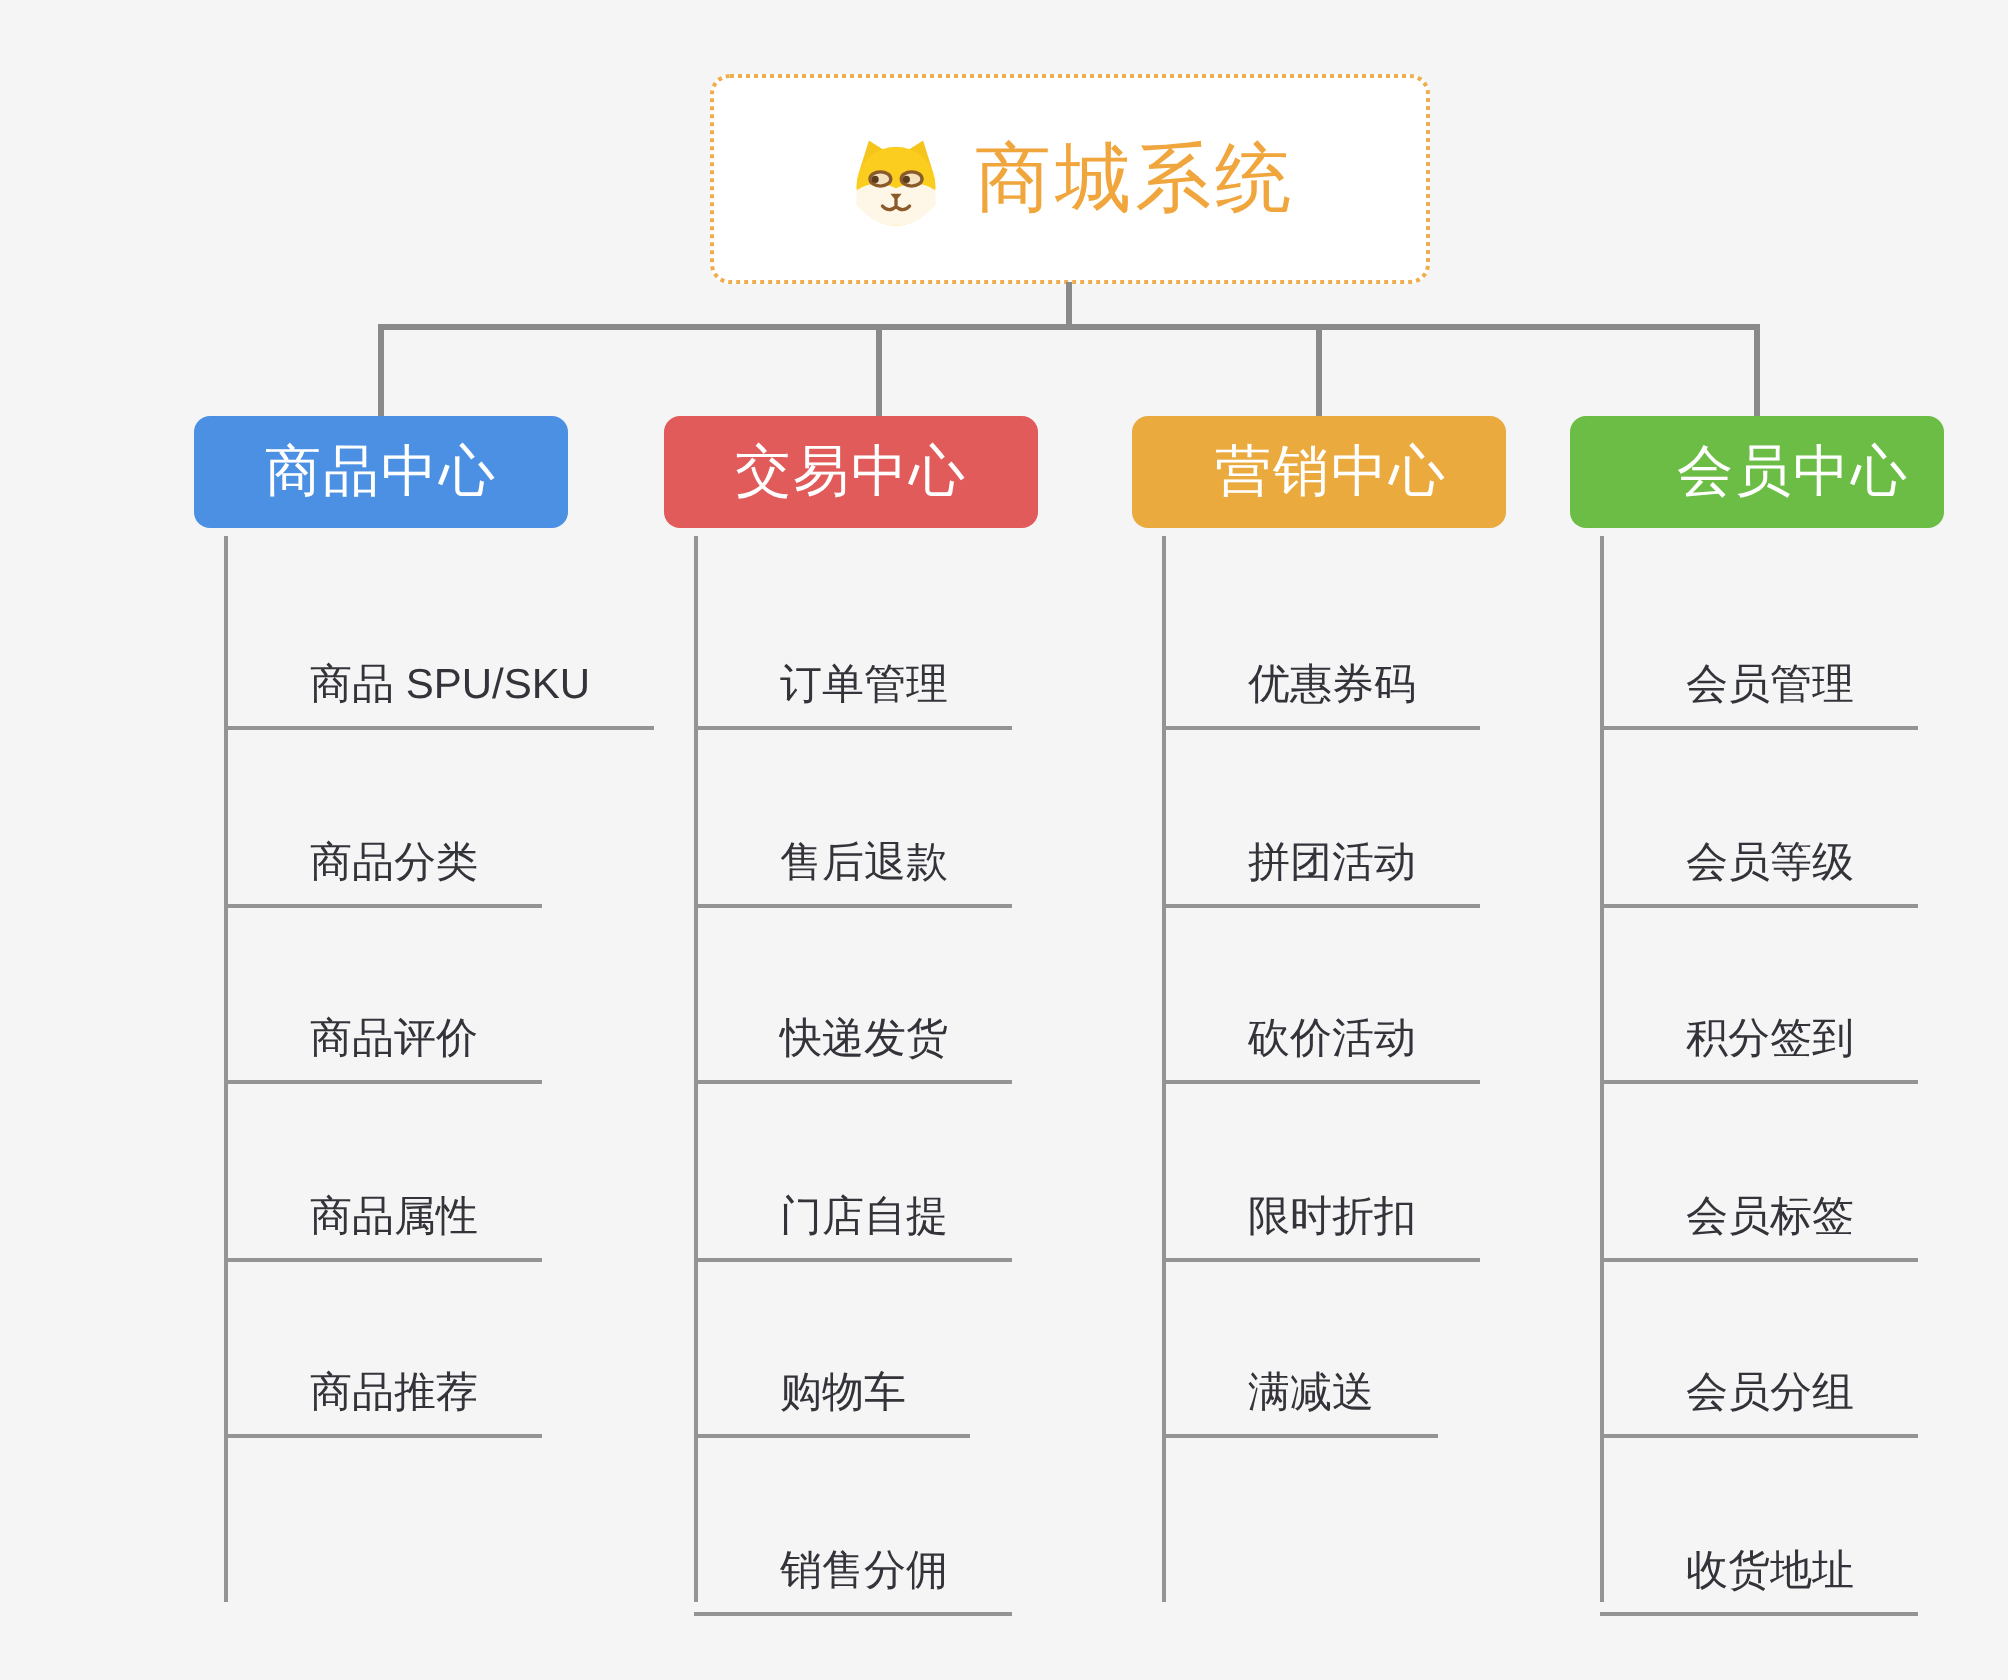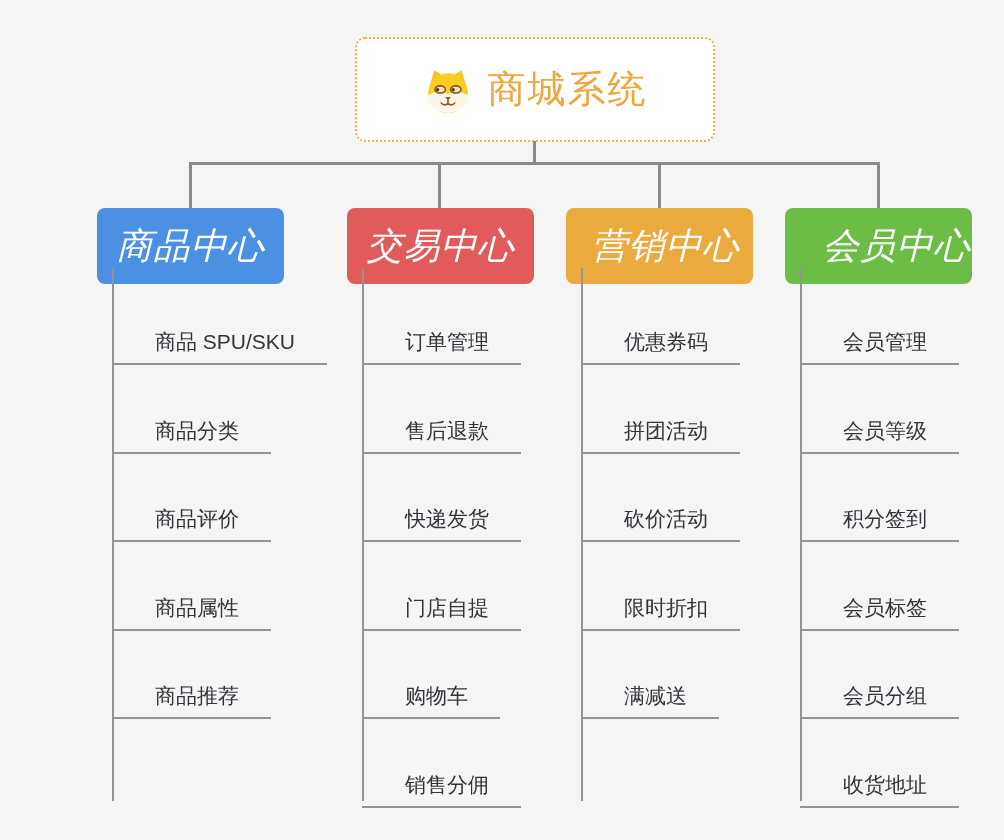--- a/index.html
+++ b/index.html
@@ -32,28 +32,27 @@
   }
   .root-icon{width:50px;height:46px;flex:0 0 auto;}
   
   .conn{position:absolute;background:#8a8a8a;}
   .stem{left:493px;top:141px;width:3px;height:22px;}
   .bus{left:149px;top:162px;width:691px;height:3px;}
   .drop{top:164px;width:3px;height:45px;}
   
   .column{position:absolute;top:208px;width:230px;height:600px;}
   .branch-box{
-    width:187px;height:76px;
+    width:187px;height:56px;
     border-radius:8px;
     color:#ffffff;
-    font-size:36px;
+    font-size:28px;
     letter-spacing:1px;
     display:flex;align-items:center;justify-content:center;
     box-sizing:border-box;
-    font-style:italic;
   }
   .spine{
     position:absolute;
     left:15px;top:60px;
     width:2px;height:533px;
     background:#949494;
   }
   .leaf{
     position:absolute;
     left:15px;
@@ -105,21 +104,21 @@
   <div class="column" style="left:57px">
     <div class="branch-box" style="background: rgb(75, 144, 226);">商品中心</div>
     <div class="spine"></div>
     <div class="leaf">商品 SPU/SKU</div>
     <div class="leaf">商品分类</div>
     <div class="leaf">商品评价</div>
     <div class="leaf">商品属性</div>
     <div class="leaf">商品推荐</div>
   </div>
 
-  <div class="column" style="left:307px">
+  <div class="column" style="left:292px">
     <div class="branch-box" style="background: rgb(226, 91, 91);">交易中心</div>
     <div class="spine"></div>
     <div class="leaf">订单管理</div>
     <div class="leaf">售后退款</div>
     <div class="leaf">快递发货</div>
     <div class="leaf">门店自提</div>
     <div class="leaf">购物车</div>
     <div class="leaf">销售分佣</div>
   </div>
 

